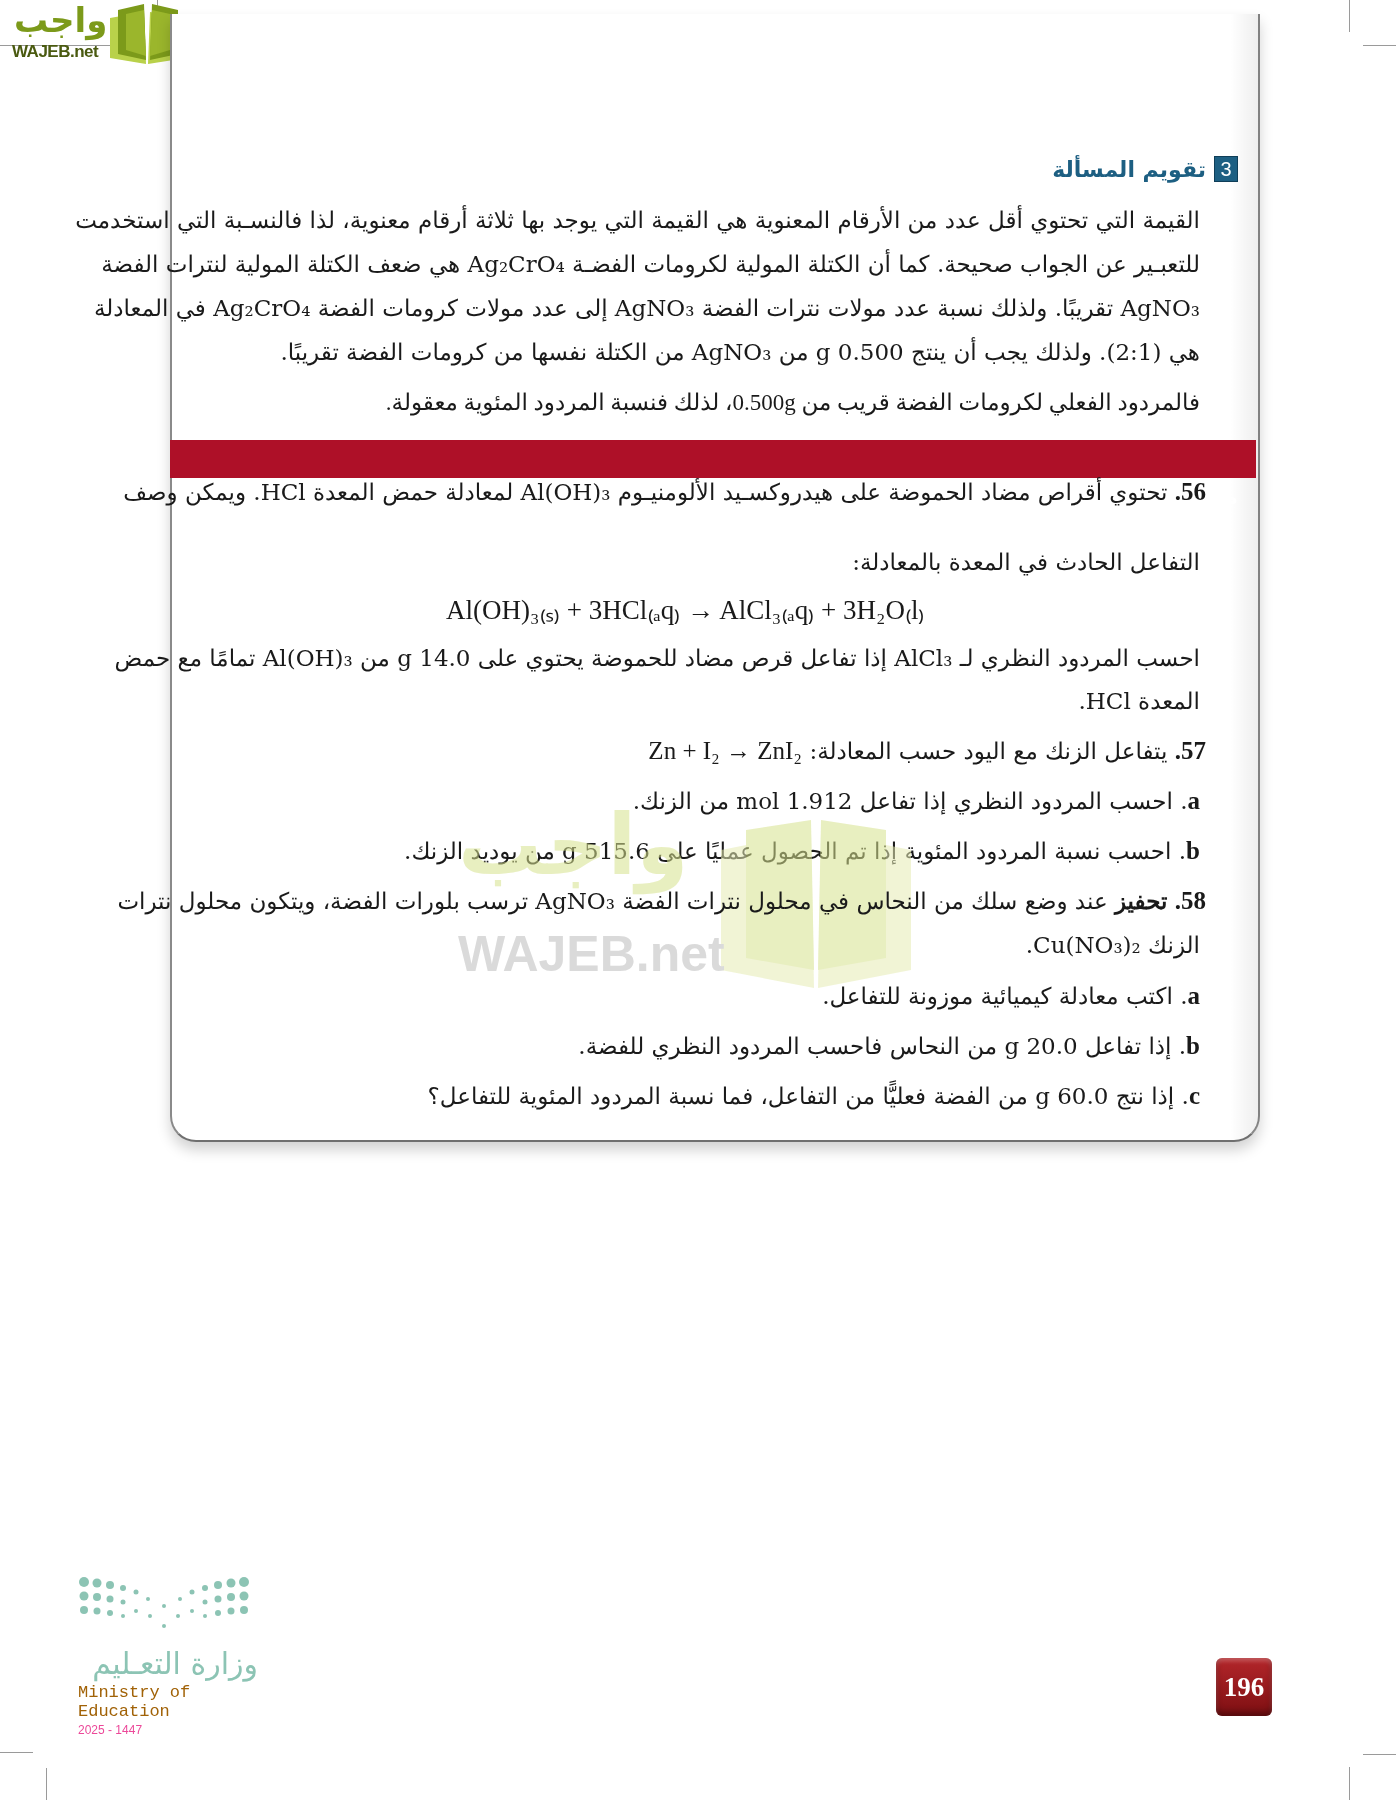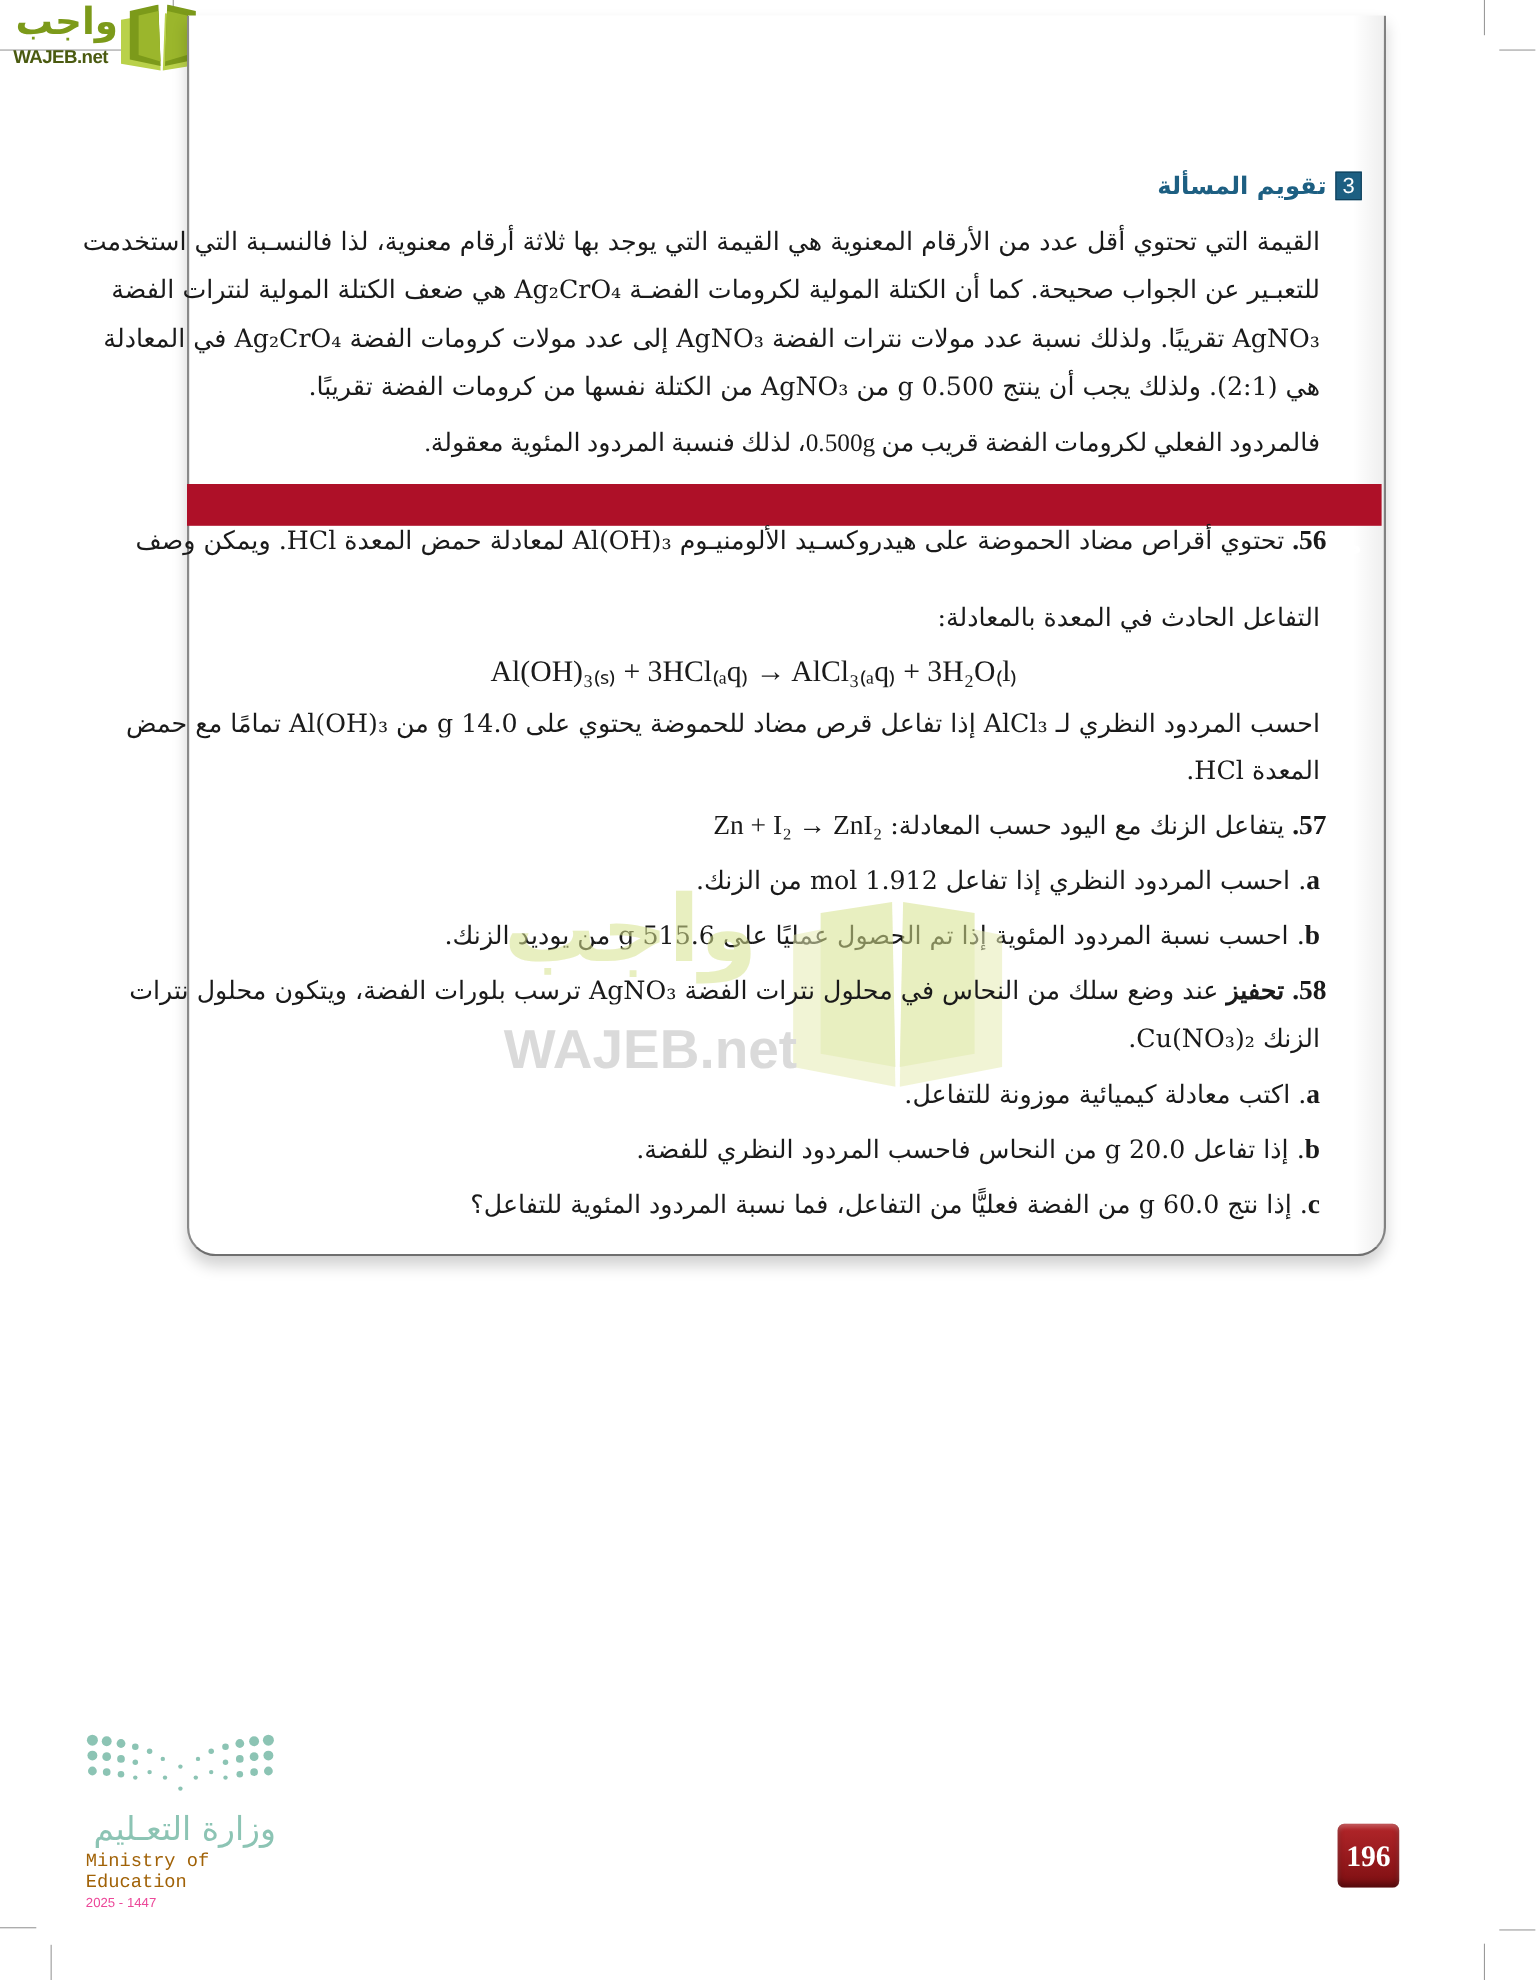--- a/index.html
+++ b/index.html
@@ -26,21 +26,21 @@
   .qnum { font-family:"Liberation Serif",serif; font-weight:bold; font-size:25px; }
   .sub { font-family:"Liberation Serif",serif; font-weight:bold; font-size:25px; }
   .chem { font-family:"Liberation Serif",serif; font-size:25px; direction:ltr; unicode-bidi:embed; }
   .eq { position:absolute; top:590px; left:446px; font-family:"Liberation Serif",serif; font-size:27px; direction:ltr; white-space:nowrap; }
   .wm { position:absolute; pointer-events:none; }
   .pagenum { position:absolute; left:1216px; top:1658px; width:56px; height:58px; border-radius:6px;
              background:linear-gradient(#b3262a, #7d0f12); color:#fff; font-family:"Liberation Serif",serif;
              font-weight:bold; font-size:27px; line-height:58px; text-align:center;
              box-shadow: inset 0 -4px 6px rgba(0,0,0,0.35), inset 0 3px 4px rgba(255,255,255,0.25); }
   .moe { position:absolute; left:78px; top:1576px; width:180px; }
-  .moe-ar { font-family:"DejaVu Sans",sans-serif; font-size:30px; color:#8cc4b4; direction:rtl; text-align:center; margin-top:6px; }
+  .moe-ar { font-family:"DejaVu Sans",sans-serif; font-size:30px; color:#8cc4b4; direction:rtl; text-align:right; margin-top:6px; }
   .moe-en { font-family:Liberation Mono, monospace; font-size:17px; color:#a16207; margin-top:2px; }
   .moe-yr { font-family:Liberation Sans, sans-serif; font-size:12px; color:#ec4899; margin-top:2px; }
 </style>
 </head>
 <body>
 
 <div class="crop" style="left:157px;top:0;width:1px;height:28px;"></div>
 <div class="crop" style="left:0;top:45px;width:130px;height:1px;"></div>
 <div class="crop" style="left:1349px;top:0;width:1px;height:32px;"></div>
 <div class="crop" style="left:1363px;top:45px;width:33px;height:1px;"></div>

